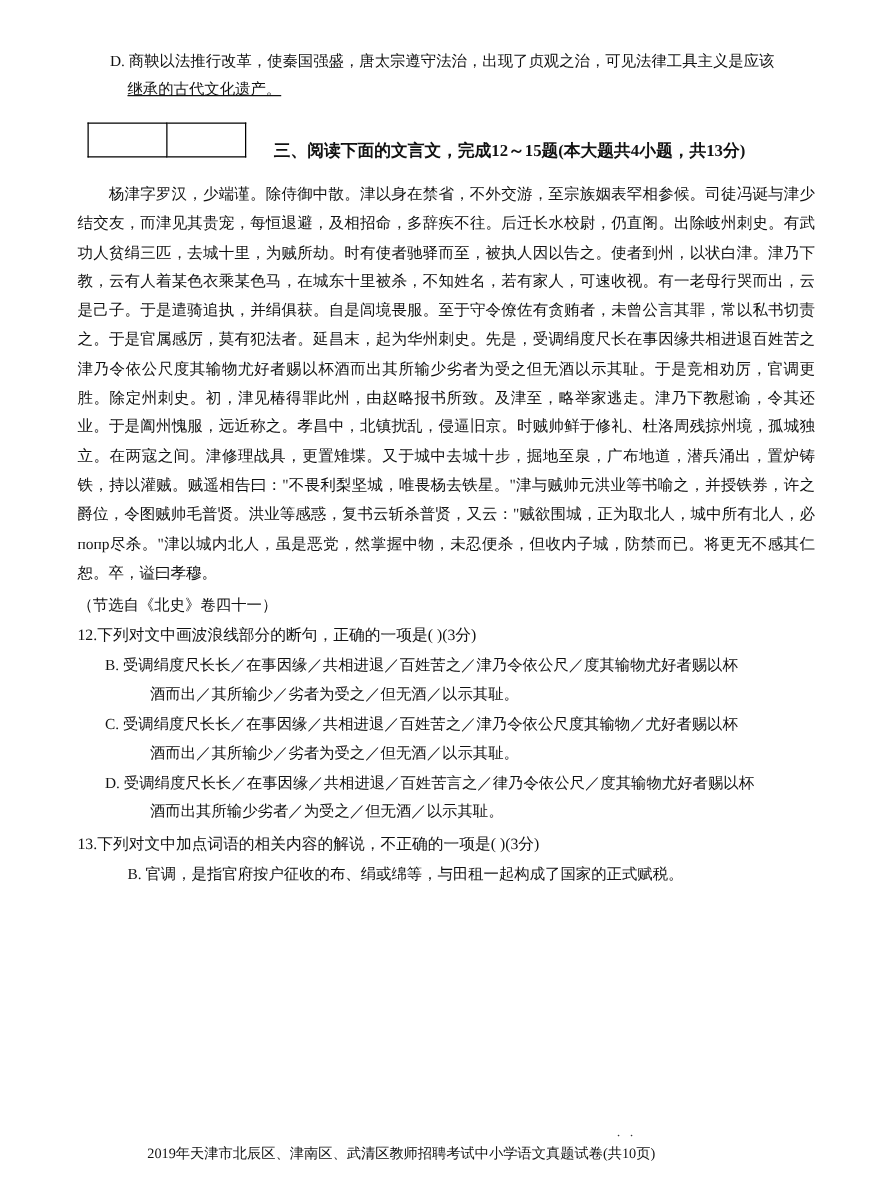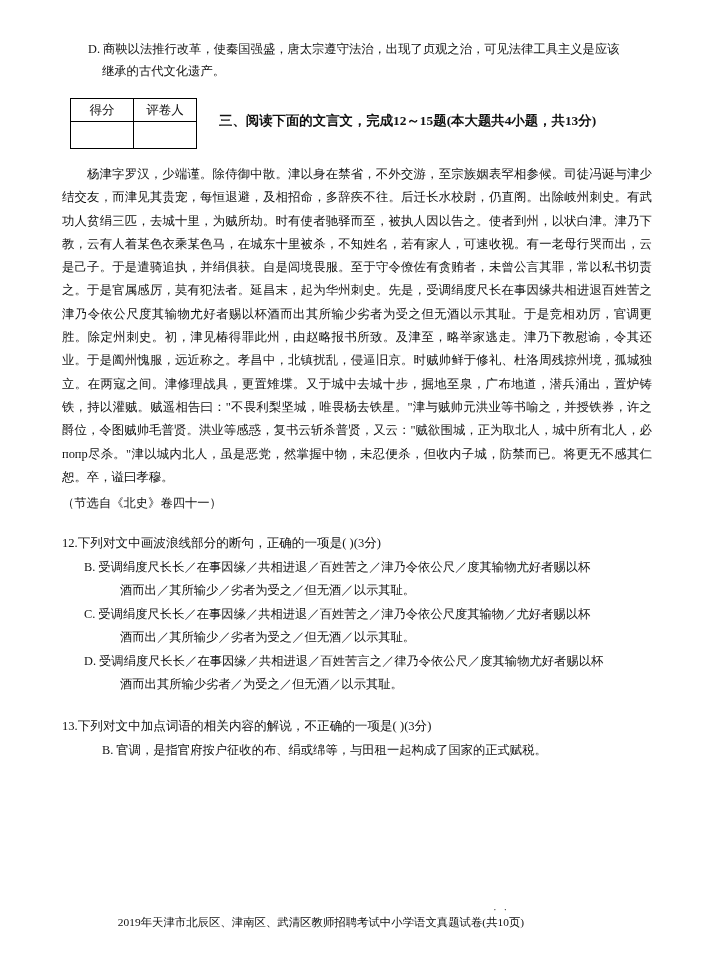--- a/index.html
+++ b/index.html
@@ -30,21 +30,21 @@
   }
 
   
   .opt-top {
     font-size: 12.3px;
     line-height: 22px;
     padding-left: 26px;
     text-indent: -0px;
     margin: 0;
   }
-  .opt-top .l2 { padding-left: 14px; display:block; }
+  .opt-top .l2 { padding-left: 14px; display:block;text-decoration:underline; }
 
   
   .score-row {
     margin-top: 16px;
     display: flex;
     align-items: flex-start;
   }
   table.score {
     border-collapse: collapse;
     margin-left: 8px;
@@ -79,21 +79,21 @@
 
   .source {
     margin-top: 6px;
     font-size: 12.3px;
     text-align: left;
     padding-right: 6px;
   }
 
   
   .q {
-    margin-top: 20px;
+    margin-top: 4px;
     font-size: 12.6px;
     line-height: 22px;
   }
   .q-stem { font-size: 12.6px; }
   .opts { margin-top: 2px; }
   .opt {
     font-size: 12.3px;
     line-height: 22.5px;
     padding-left: 40px;
     text-indent: -18px;
@@ -138,24 +138,20 @@
   <div class="content">
 
     <div class="opt-top">
       <span>D. 商鞅以法推行改革，使秦国强盛，唐太宗遵守法治，出现了贞观之治，可见法律工具主义是应该</span>
       <span class="l2">继承的古代文化遗产。</span>
     </div>
 
     <div class="score-row">
       <table class="score">
         <tbody>
-            <tr>
-          <td>得分</td>
-          <td>评卷人</td>
-        </tr>
         <tr>
           <td class="blank"></td>
           <td class="blank"></td>
         </tr>
       </tbody>
         </table>
       <div class="section-title">三、阅读下面的文言文，完成12～15题(本大题共4小题，共13分)</div>
     </div>
 
     <div class="classic">杨津字罗汉，少端谨。除侍御中散。津以身在禁省，不外交游，至宗族姻表罕相参候。司徒冯诞与津少结交友，而津见其贵宠，每恒退避，及相招命，多辞疾不往。后迁长水校尉，仍直阁。出除岐州刺史。有武功人贫绢三匹，去城十里，为贼所劫。时有使者驰驿而至，被执人因以告之。使者到州，以状白津。津乃下教，云有人着某色衣乘某色马，在城东十里被杀，不知姓名，若有家人，可速收视。有一老母行哭而出，云是己子。于是遣骑追执，并绢俱获。自是闾境畏服。至于守令僚佐有贪贿者，未曾公言其罪，常以私书切责之。于是官属感厉，莫有犯法者。延昌末，起为华州刺史。先是，受调绢度尺长在事因缘共相进退百姓苦之津乃令依公尺度其输物尤好者赐以杯酒而出其所输少劣者为受之但无酒以示其耻。于是竞相劝厉，官调更胜。除定州刺史。初，津见椿得罪此州，由赵略报书所致。及津至，略举家逃走。津乃下教慰谕，令其还业。于是阖州愧服，远近称之。孝昌中，北镇扰乱，侵逼旧京。时贼帅鲜于修礼、杜洛周残掠州境，孤城独立。在两寇之间。津修理战具，更置雉堞。又于城中去城十步，掘地至泉，广布地道，潜兵涌出，置炉铸铁，持以灌贼。贼遥相告曰："不畏利梨坚城，唯畏杨去铁星。"津与贼帅元洪业等书喻之，并授铁券，许之爵位，令图贼帅毛普贤。洪业等感惑，复书云斩杀普贤，又云："贼欲围城，正为取北人，城中所有北人，必попр尽杀。"津以城内北人，虽是恶党，然掌握中物，未忍便杀，但收内子城，防禁而已。将更无不感其仁恕。卒，谥曰孝穆。</div>

